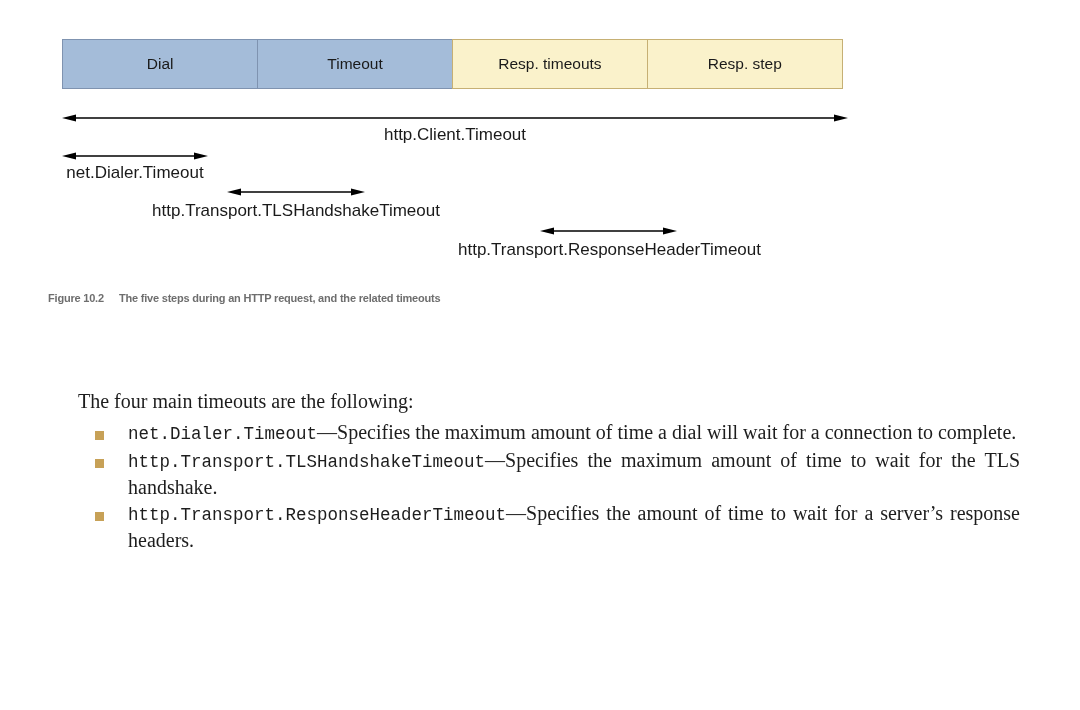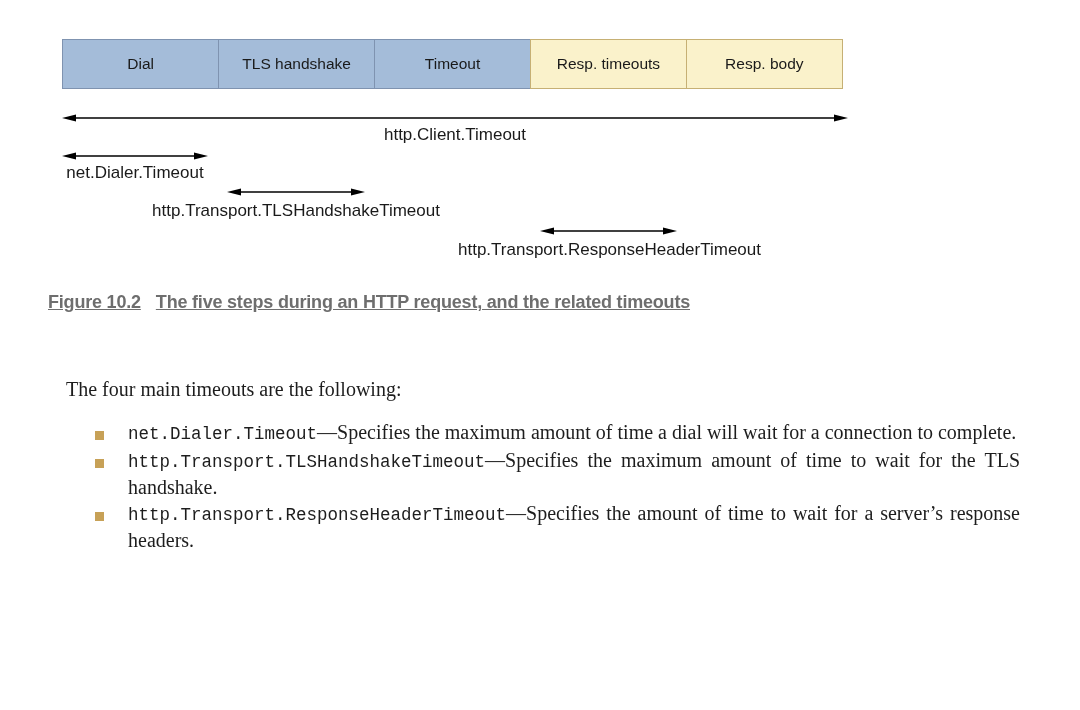--- a/index.html
+++ b/index.html
@@ -51,35 +51,34 @@
     line-height: 18px;
     color: #1a1a1a;
     text-align: center;
     white-space: nowrap;
   }
 
   
   .caption {
     position: absolute;
     left: 48px; top: 292px;
-    font-size: 18px;
+    font-size: 11px;
     font-weight: bold;
     color: var(--caption-color, #6e6e6e);
     letter-spacing: -0.2px;
     white-space: nowrap;
-    text-decoration: underline;
   }
   .caption .cap-num { margin-right: 15px; }
 
   
   .intro {
     position: absolute;
     left: 62px; top: 372px;
     width: 958px;
-    margin: 4px;
+    margin: 16px;
     font-family: "Liberation Serif", serif;
     font-size: 20px;
     line-height: 26px;
     color: var(--text-color, #1d1d1d);
   }
   .timeout-list {
     position: absolute;
     left: 95px; top: 420px;
     width: 925px;
     margin: 0; padding: 0;
@@ -110,30 +109,27 @@
 </head>
 <body>
 
 <div class="page">
 
   <div class="steps-row">
     <div class="step step-blue">
       <span>Dial</span>
     </div>
     <div class="step step-blue">
-      <span>TLS handshake</span>
-    </div>
-    <div class="step step-blue">
       <span>Timeout</span>
     </div>
     <div class="step step-yellow">
       <span>Resp. timeouts</span>
     </div>
     <div class="step step-yellow">
-      <span>Resp. body</span>
+      <span>Resp. step</span>
     </div>
   </div>
 
   <div class="arrow" style="left:62px; top:112px; width:786px;">
     <svg width="786" height="12" viewBox="0 0 786 12">
       <line x1="5" y1="6" x2="781" y2="6"></line>
       <polygon points="0,6 14,2.4 14,9.6"></polygon>
       <polygon points="786,6 772,2.4 772,9.6"></polygon>
     </svg>
   </div>

